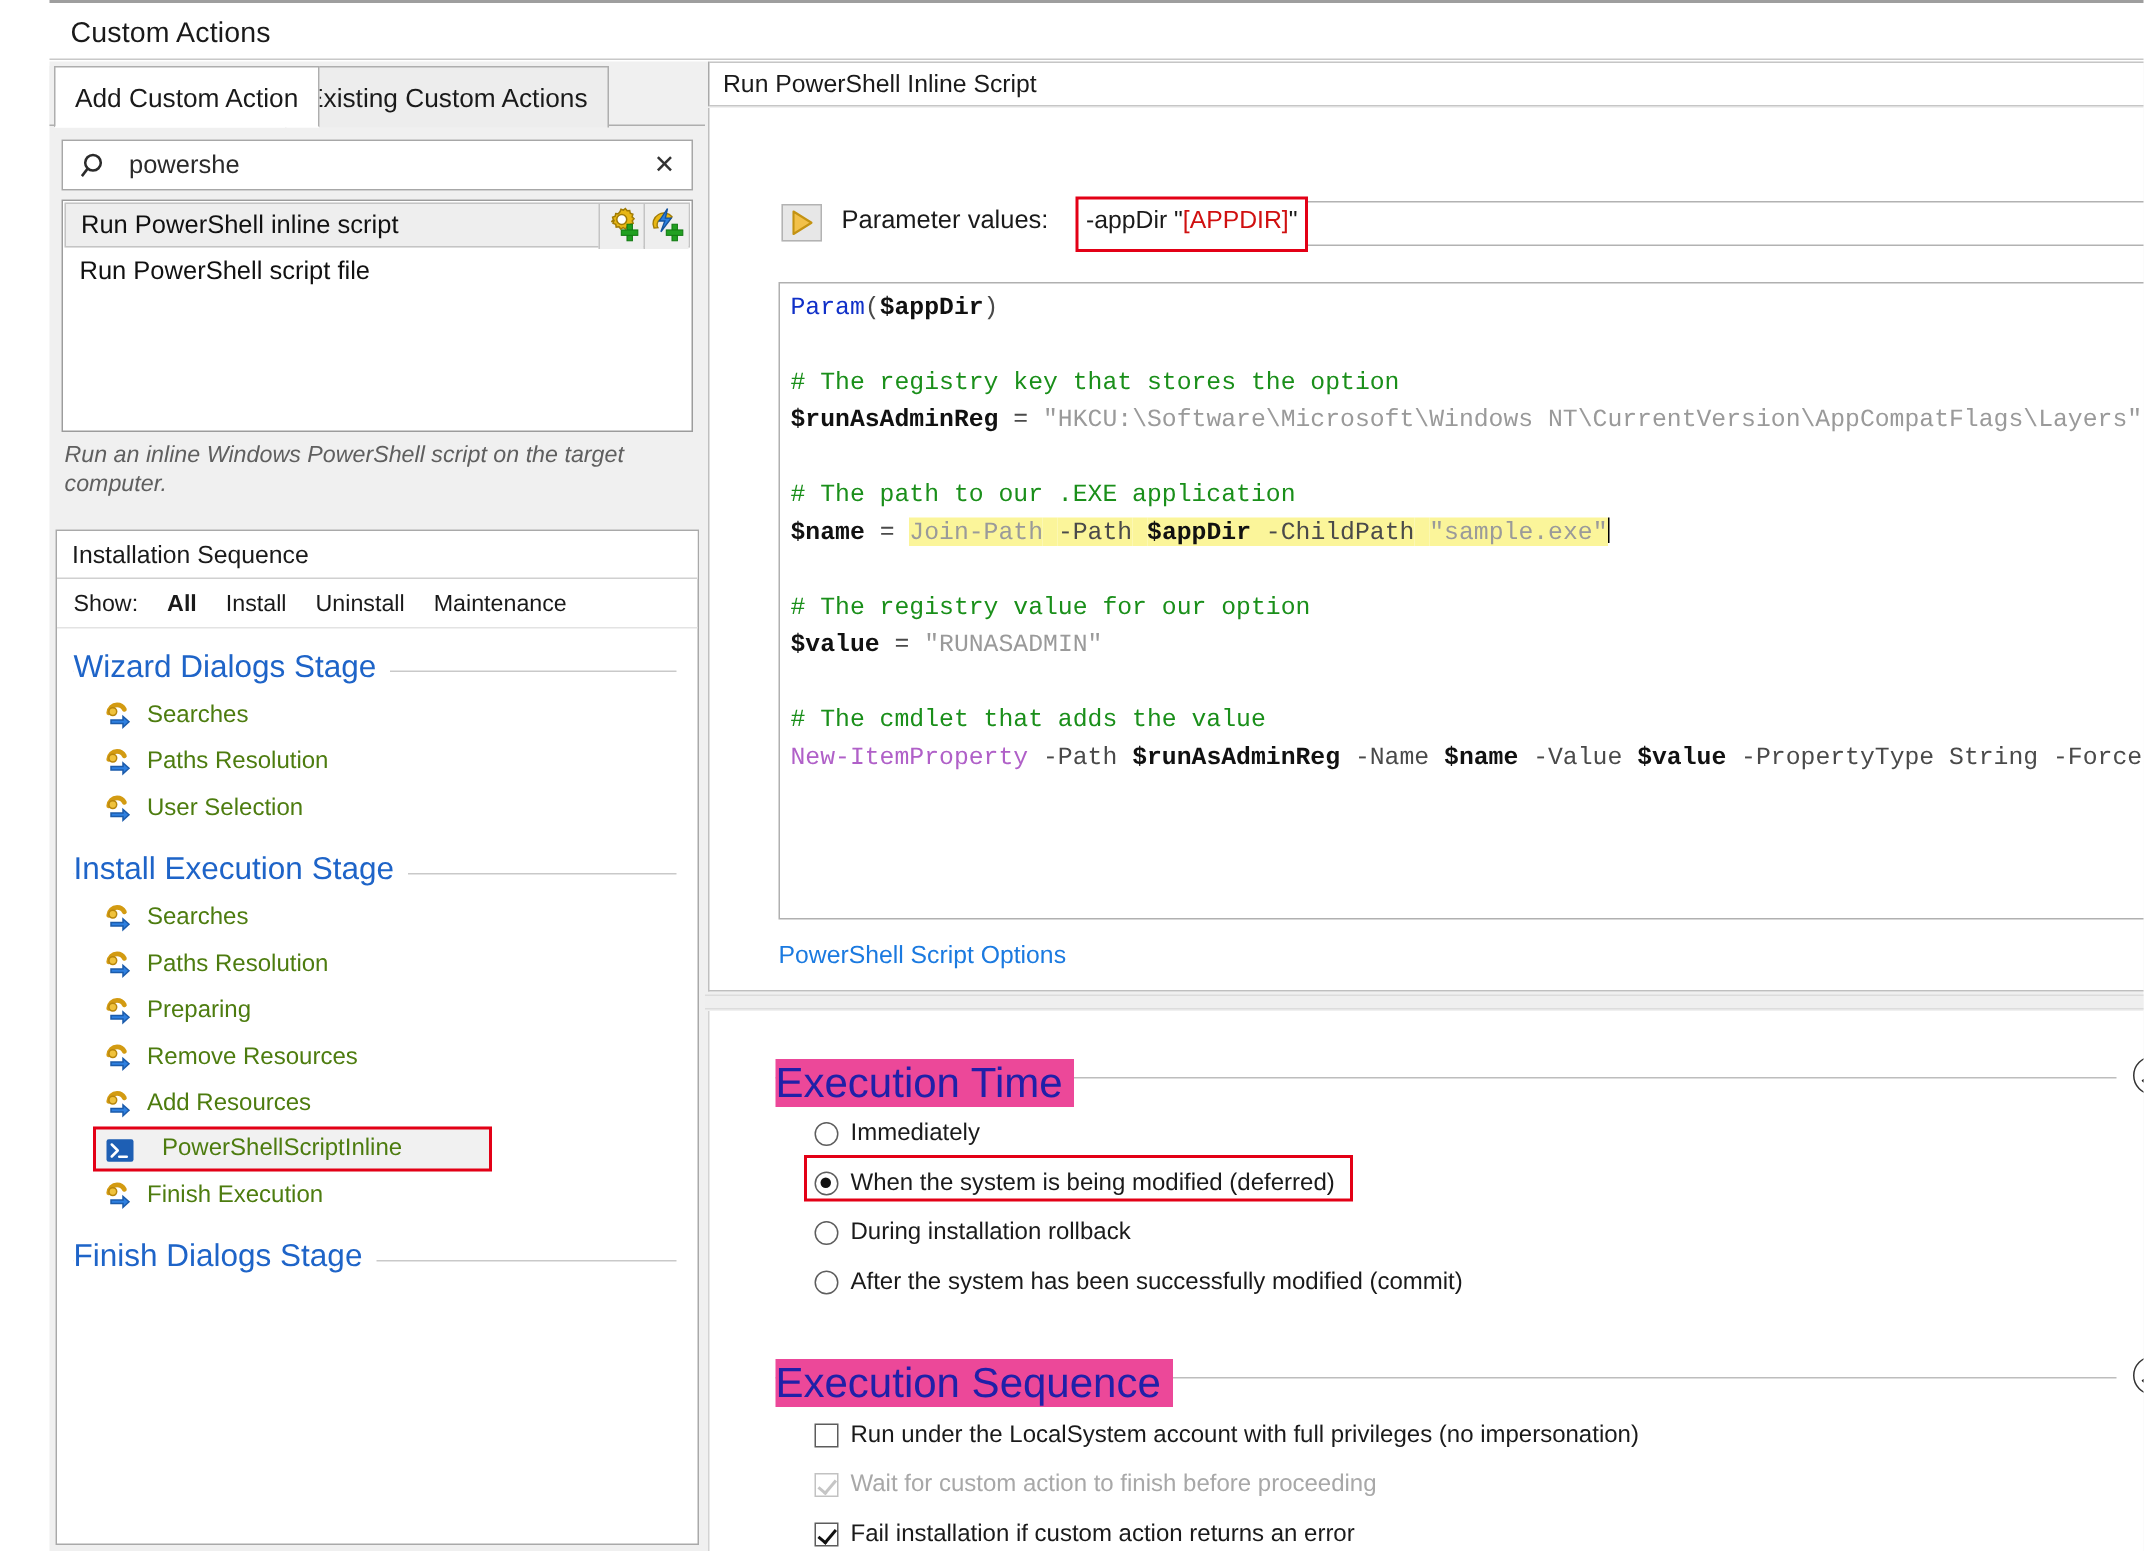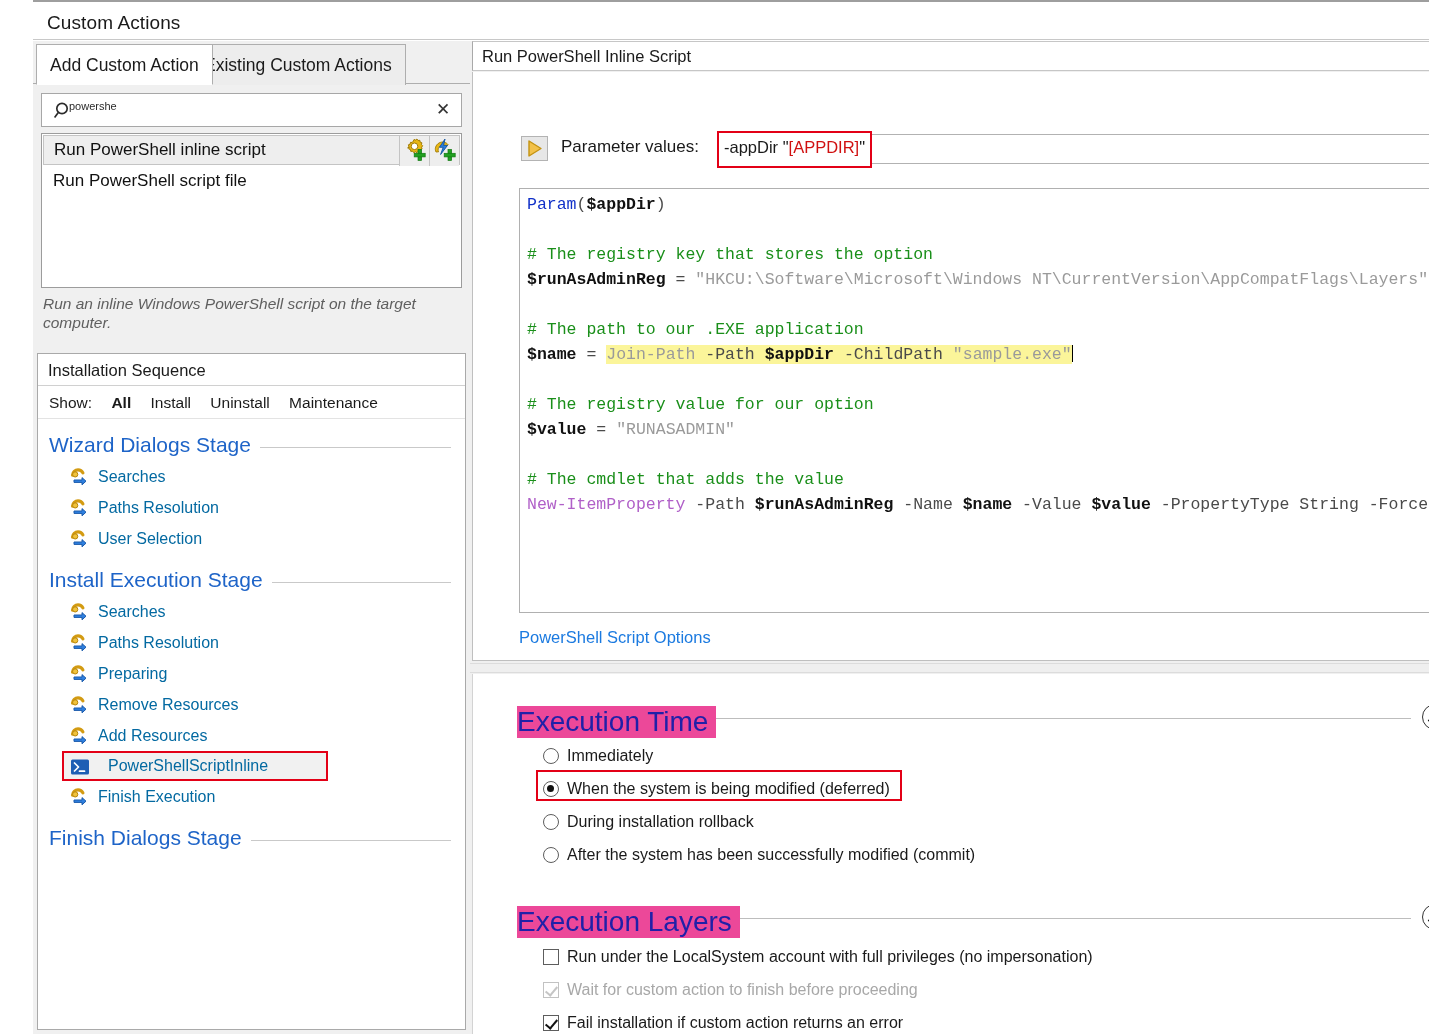--- a/index.html
+++ b/index.html
@@ -71,22 +71,22 @@
     position: absolute; left: 8px; top: 52px;
     width: 421px; height: 34px;
     background: #ffffff;
     border: 1px solid #a7a7a7;
   }
   .search-icon {
     position: absolute; left: 9px; top: 6px;
     width: 22px; height: 22px;
   }
   .search-input-text {
-    position: absolute; left: 27px; top: 6px;
-    font-size: 11px; color: #2b2b2b;
+    position: absolute; left: 44px; top: 6px;
+    font-size: 17px; color: #2b2b2b;
   }
   .search-clear {
     position: absolute; right: 9px; top: 6px;
     width: 18px; height: 20px;
     font-size: 17px; color: #333; text-align: center;
     line-height: 20px; cursor: pointer;
   }
 
   
   .resultlist {
@@ -171,21 +171,21 @@
   .stage .stage-text {
     position: relative; background: #ffffff;
     padding-right: 9px; z-index: 2;
   }
 
   .seq-item {
     position: relative;
     height: 31px;
     display: flex; align-items: center;
     padding-left: 33px;
-    font-size: 16px; color: #0369a1;
+    font-size: 16px; color: #4d7c0f;
     white-space: nowrap;
     text-align: right;
   }
   .seq-item .seq-icon {
     position: absolute; left: 31px; top: 6px;
     width: 20px; height: 20px;
   }
   .seq-item .seq-label { margin-left: 27px; }
 
   .seq-item.highlighted {
@@ -634,21 +634,21 @@
       </div>
       <div class="radio-row" style="left:70px; top:139px;">
         <span class="radio"></span>
         <span>During installation rollback</span>
       </div>
       <div class="radio-row" style="left:70px; top:172px;text-align:center;">
         <span class="radio"></span>
         <span>After the system has been successfully modified (commit)</span>
       </div>
 
-      <div class="sect-title" style="left:44px; top:232px;">Execution Layers</div>
+      <div class="sect-title" style="left:44px; top:232px;">Execution Sequence</div>
       <div class="sect-rule" style="left:44px; right:48px; top:244px;"></div>
       <div class="collapse-btn" style="right:11px; top:230px;"></div>
 
       <div class="check-row" style="left:70px; top:274px;">
         <span class="chk"></span>
         <span>Run under the LocalSystem account with full privileges (no impersonation)</span>
       </div>
       <div class="check-row row-disabled" style="left:70px; top:307px;">
         <span class="chk checked disabled"></span>
         <span>Wait for custom action to finish before proceeding</span>

